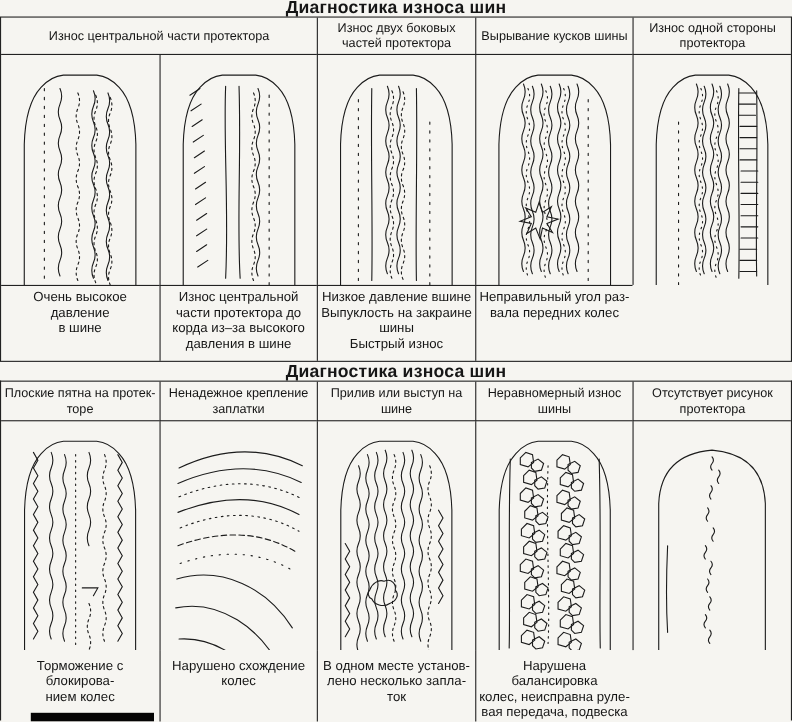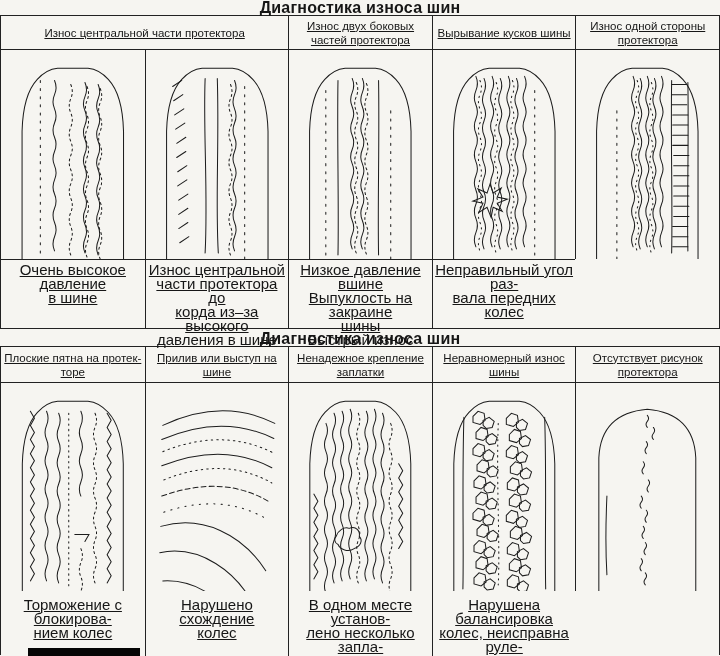--- a/index.html
+++ b/index.html
@@ -7,37 +7,37 @@
     width:720px;height:656px;position:relative;overflow:hidden;
     background:#f6f5f1;color:#161616;
     font-family:"Liberation Sans","DejaVu Sans",sans-serif;
   }
   .sec-title{
     text-align:center;font-weight:700;font-size:16px;line-height:15px;
     letter-spacing:.2px;
   }
   .tbl{
     display:grid;grid-template-columns:repeat(5,1fr);
-    border:1px solid #222;box-sizing:border-box;background:transparent;text-decoration:underline;
+    border:1px solid #222;box-sizing:border-box;background:transparent;
   }
   #tbl1{height:314px;grid-template-rows:34px 209px 69px;margin-top:0;}
   #tbl2{height:309px;grid-template-rows:36px 208px 1fr;border-bottom:none;}
   .cell{box-sizing:border-box;min-width:0;}
   .bl{border-left:1px solid #222;}
   .h{
     border-bottom:1px solid #222;
     display:flex;align-items:center;justify-content:center;
     text-align:center;font-size:11.5px;line-height:14px;
     white-space:pre-line;padding:1px 3px;
   }
   .sp2{grid-column:span 2;}
   .im{position:relative;overflow:hidden;}
   .im svg{display:block;width:100%;height:100%;}
   .cap{
-    text-align:center;font-size:15px;line-height:14px;
+    text-align:center;font-size:12px;line-height:14px;
     white-space:pre-line;padding:3px 2px 0 2px;
   }
   #tbl1 .cap{border-top:1px solid #222;}
   #tbl2 .cap{padding-top:7px;}
   
   .im svg *{stroke:#1c1c1c;fill:none;stroke-width:1;stroke-linecap:round;}
   .ow{stroke-width:1.7;}
   .th{stroke-width:.9;}
   .s2{stroke-width:1.5;}
   .s3{stroke-width:2.2;}
@@ -170,24 +170,24 @@
   <div class="cell cap bl">Неправильный угол раз-
 вала передних колес</div>
 </div>
 
 <div class="sec-title" style="padding-top:2px">Диагностика износа шин</div>
 
 <div class="tbl" id="tbl2">
 
   <div class="cell h">Плоские пятна на протек-
 торе</div>
+  <div class="cell h bl">Ненадежное крепление
+заплатки</div>
   <div class="cell h bl">Прилив или выступ на
 шине</div>
-  <div class="cell h bl">Ненадежное крепление
-заплатки</div>
   <div class="cell h bl">Неравномерный износ
 шины</div>
   <div class="cell h bl">Отсутствует рисунок
 протектора</div>
 
   <div class="cell im">
     <svg viewBox="0 0 140 206">
       <use href="#outA" class="ow"></use>
       <use href="#zg" x="28" y="28"></use>
       <use href="#wv" x="44" y="28" class="s2"></use>

